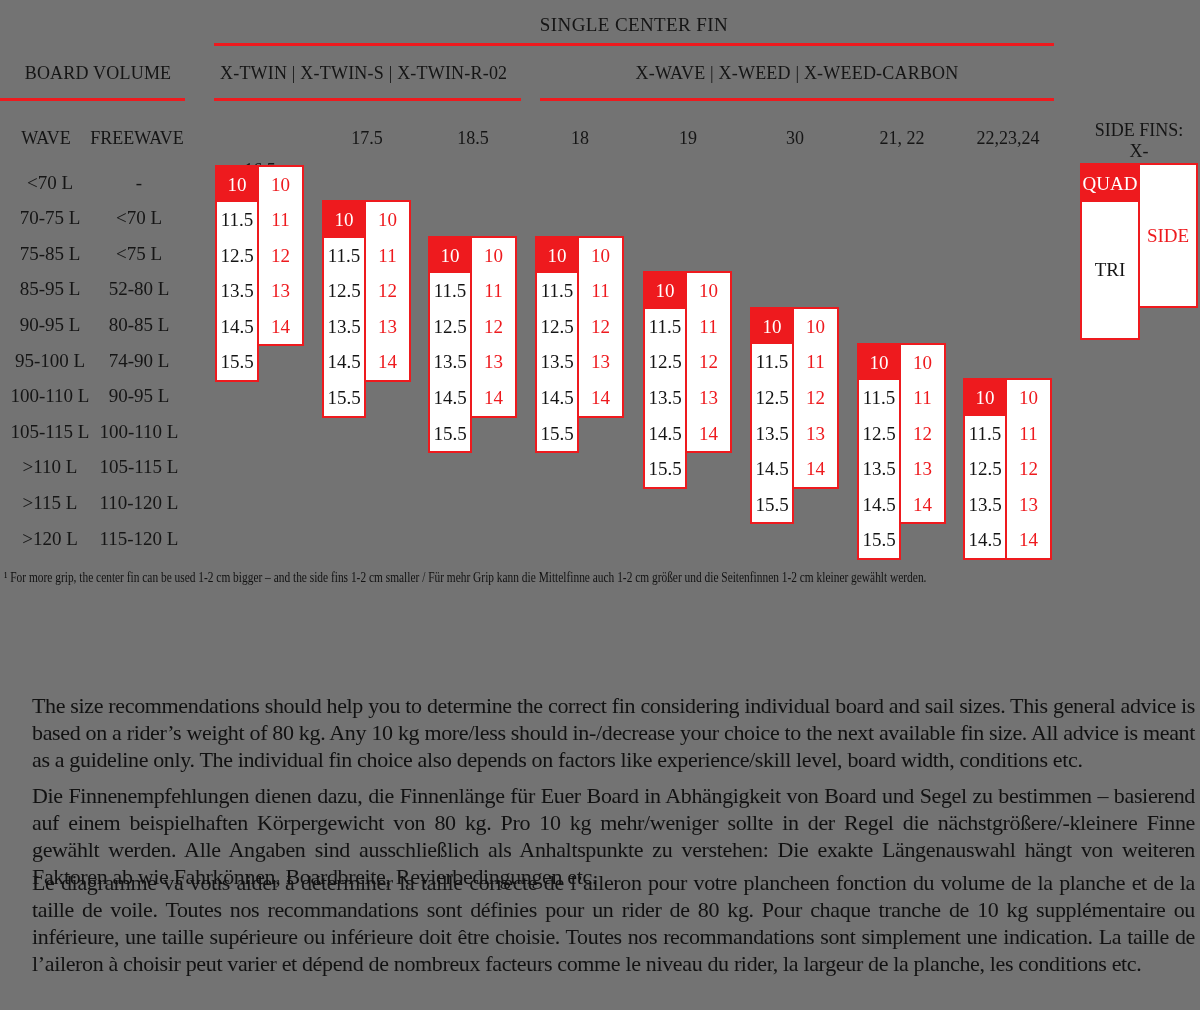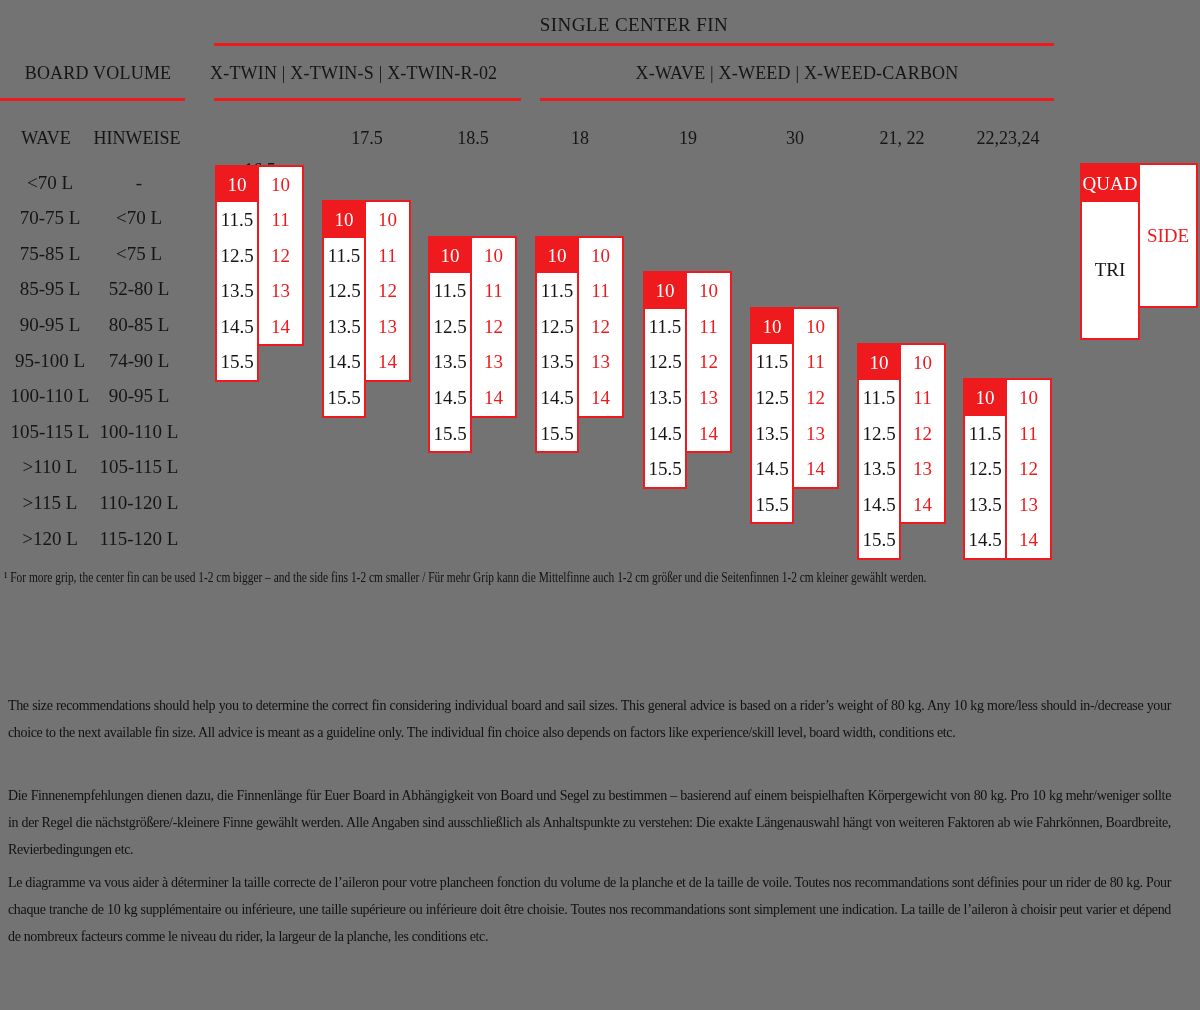--- a/index.html
+++ b/index.html
@@ -24,41 +24,41 @@
   .tri-cell{height:136px;display:flex;align-items:center;justify-content:center;
         font-size:19px;color:#151515}
   .side-box{position:absolute;left:1138px;top:163px;width:60px;height:145px;
         border:2px solid var(--red);background:#fff;display:flex;align-items:center;
         justify-content:center;color:var(--red);font-size:19px}
   .footnote{position:absolute;left:4px;top:569px;width:1500px;font-size:15px;
         white-space:nowrap;transform:scaleX(.76);transform-origin:left center;color:#111}
   .banner{position:absolute;left:0;top:621px;width:1200px;height:62px;background:var(--red);
         display:flex;align-items:center;justify-content:center}
   .banner span{color:#fff;font-size:32px;letter-spacing:.5px;white-space:nowrap}
-  .para{position:absolute;left:8px;width:1163px;font-size:14px;letter-spacing:-.35px;
+  .para{position:absolute;left:32px;width:1163px;font-size:22px;letter-spacing:-.35px;
         line-height:27px;text-align:justify;color:#111}
 </style>
 </head>
 <body>
 
 <div class="page" style="--red: #ee1a1e;">
 
   <div class="title" style="left:214px;top:14px;width:840px">SINGLE CENTER FIN</div>
   <div class="rline" style="left:214px;top:43px;width:840px"></div>
 
   <div class="hdr" style="left:0;top:63px;width:196px;text-align:center">BOARD VOLUME</div>
-  <div class="hdr" style="left:210px;top:63px">X-TWIN | X-TWIN-S | X-TWIN-R-02</div>
+  <div class="hdr" style="left:220px;top:63px">X-TWIN | X-TWIN-S | X-TWIN-R-02</div>
   <div class="hdr" style="left:540px;top:63px;width:514px;text-align:center">X-WAVE | X-WEED | X-WEED-CARBON</div>
 
   <div class="rline" style="left:0;top:98px;width:185px"></div>
   <div class="rline" style="left:214px;top:98px;width:307px"></div>
   <div class="rline" style="left:540px;top:98px;width:514px"></div>
 
   <div class="colhdr" style="left:0;top:128px;width:92px">WAVE</div>
-  <div class="colhdr" style="left:84px;top:128px;width:106px">HINWEISE</div>
+  <div class="colhdr" style="left:84px;top:128px;width:106px">FREEWAVE</div>
 
   <div id="fin-headers">
       <div class="colhdr" style="left: 204px; top: 128px; width: 112px; margin-top: 32px;">16.5</div>
       <div class="colhdr" style="left: 311px; top: 128px; width: 112px;">17.5</div>
       <div class="colhdr" style="left: 417px; top: 128px; width: 112px;">18.5</div>
       <div class="colhdr" style="left: 524px; top: 128px; width: 112px;">18</div>
       <div class="colhdr" style="left: 632px; top: 128px; width: 112px;">19</div>
       <div class="colhdr" style="left: 739px; top: 128px; width: 112px;">30</div>
       <div class="colhdr" style="left: 846px; top: 128px; width: 112px;">21, 22</div>
       <div class="colhdr" style="left: 952px; top: 128px; width: 112px;">22,23,24</div>
@@ -202,20 +202,24 @@
       </div>
       <div class="finbox" style="left: 963px; top: 378.1px; width: 44px;">
         <div class="fincell hot" style="height: 35.6px; line-height: 35.6px;">10</div>
         <div class="fincell" style="height: 35.6px; line-height: 35.6px;">11.5</div>
         <div class="fincell" style="height: 35.6px; line-height: 35.6px;">12.5</div>
         <div class="fincell" style="height: 35.6px; line-height: 35.6px;">13.5</div>
         <div class="fincell" style="height: 35.6px; line-height: 35.6px;">14.5</div>
       </div>
     </div>
 
+  <div class="sidefins-label">
+    <div>SIDE FINS:</div>
+    <div>X-</div>
+  </div>
 
   <div class="side-box">
     <span>SIDE</span>
   </div>
   <div class="quadtri-box">
     <div class="quad-cell">QUAD</div>
     <div class="tri-cell">TRI</div>
   </div>
 
   <div class="footnote">¹ For more grip, the center fin can be used 1-2 cm bigger – and the side fins 1-2 cm smaller / Für mehr Grip kann die Mittelfinne auch 1-2 cm größer und die Seitenfinnen 1-2 cm kleiner gewählt werden.</div>

